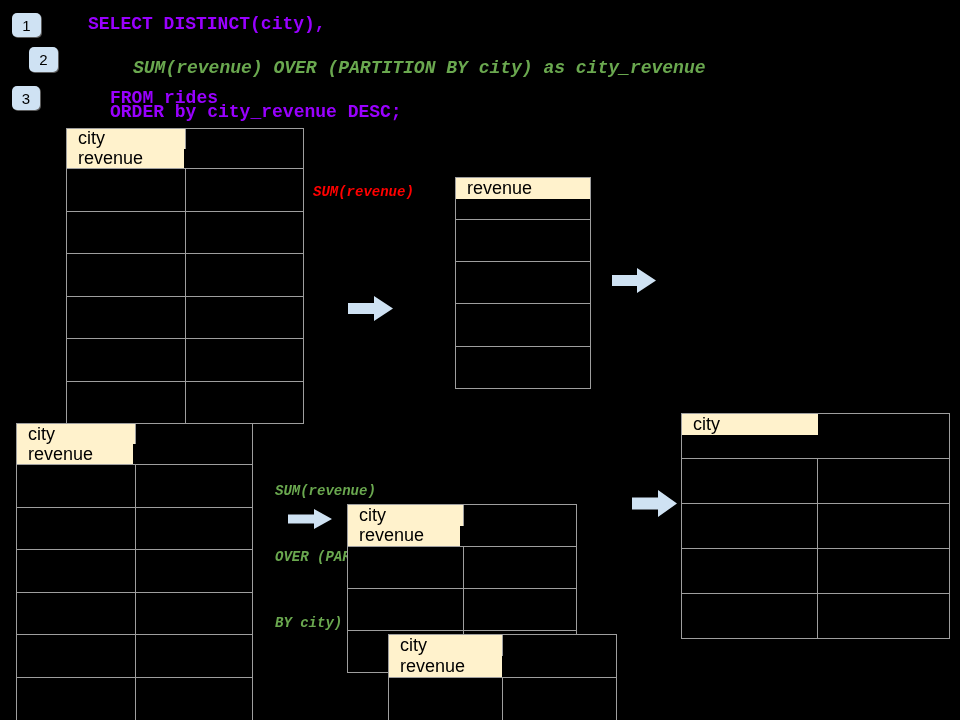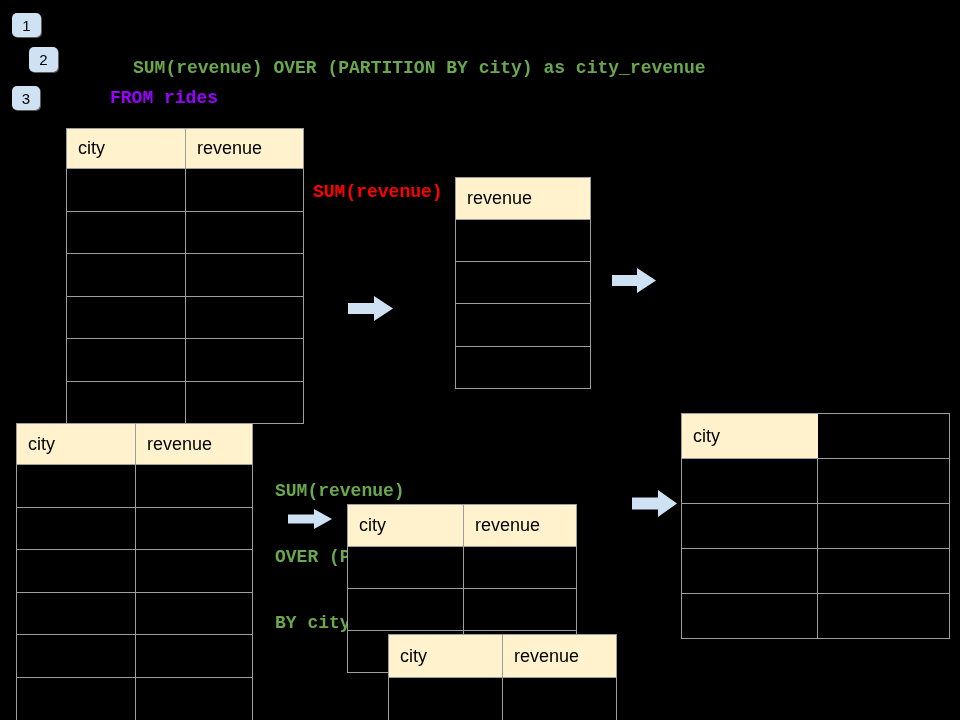--- a/index.html
+++ b/index.html
@@ -12,52 +12,54 @@
              font-size:18px;line-height:22px;white-space:pre;}
   .purple{color:var(--code-purple,#9900ff);}
   .red{color:var(--code-red,#ff0000);}
   .green{color:var(--code-green,#6aa84f);}
 
   .side-note{position:absolute;left:750px;top:36px;font-family:"Liberation Mono",monospace;
              font-weight:bold;font-size:15px;line-height:19px;color:var(--code-purple,#9900ff);
              white-space:pre;}
 
   .annotation{position:absolute;font-family:"Liberation Mono",monospace;font-weight:bold;
-              font-size:18px;line-height:22px;white-space:pre;}
+              font-size:14px;line-height:22px;white-space:pre;font-style:italic;}
 
   
   .badge{position:absolute;background:var(--badge-bg,#cfe2f3);border-radius:5px;
          box-shadow:1px 1px 0 rgba(130,130,130,.7);color:#000;font-size:15px;
          display:flex;align-items:center;justify-content:center;}
 
   
   .table{position:absolute;border:1px solid var(--table-border,#9e9e9e);background:#000;box-sizing:content-box;}
-  .thead{display:flex;}
+  .thead{display:flex;flex-direction:column;}
   .th{background:var(--header-bg,#fff2cc);border-right:1px solid var(--table-border,#9e9e9e);
       display:flex;align-items:center;padding-left:11px;font-size:18px;color:#000;
       box-sizing:border-box;overflow:hidden;}
   .th:last-child{border-right:none;}
   .trow{display:flex;border-top:1px solid var(--table-border,#9e9e9e);}
   .tcell{border-right:1px solid var(--table-border,#9e9e9e);box-sizing:border-box;}
   .tcell:last-child{border-right:none;}
 
   
   .arrow{position:absolute;color:var(--arrow-blue,#cfe2f3);}
 </style>
 </head>
 <body>
 
 <div id="stage">
 
   <div class="badge" style="left:12px;top:13px;width:29px;height:24px;">1</div>
   <div class="badge" style="left:29px;top:47px;width:29px;height:25px;">2</div>
   <div class="badge" style="left:12px;top:86px;width:28px;height:24px;">3</div>
 
-  <div class="code-line green" style="left:133px;top:57px;">SUM(revenue) OVER (PARTITION BY city) as city_revenue</div>
+  <div class="code-line purple" style="left:88px;top:13px;">SELECT DISTINCT(city),</div>
+  <div class="code-line green" style="left:133px;top:57px;font-style:italic;">SUM(revenue) OVER (PARTITION BY city) as city_revenue</div>
   <div class="code-line purple" style="left:110px;top:79px;margin-top:8px;">FROM rides</div>
+  <div class="code-line purple" style="left:110px;top:101px;">ORDER by city_revenue DESC;</div>
 
 
   <div class="annotation red" style="left:313px;top:137px;">
     <div>SUM(revenue)</div>
   </div>
 
   <div class="annotation green" style="left:275px;top:436px;">
     <div>SUM(revenue)</div>
     <div>OVER (PARTITION</div>
     <div>BY city)</div>

